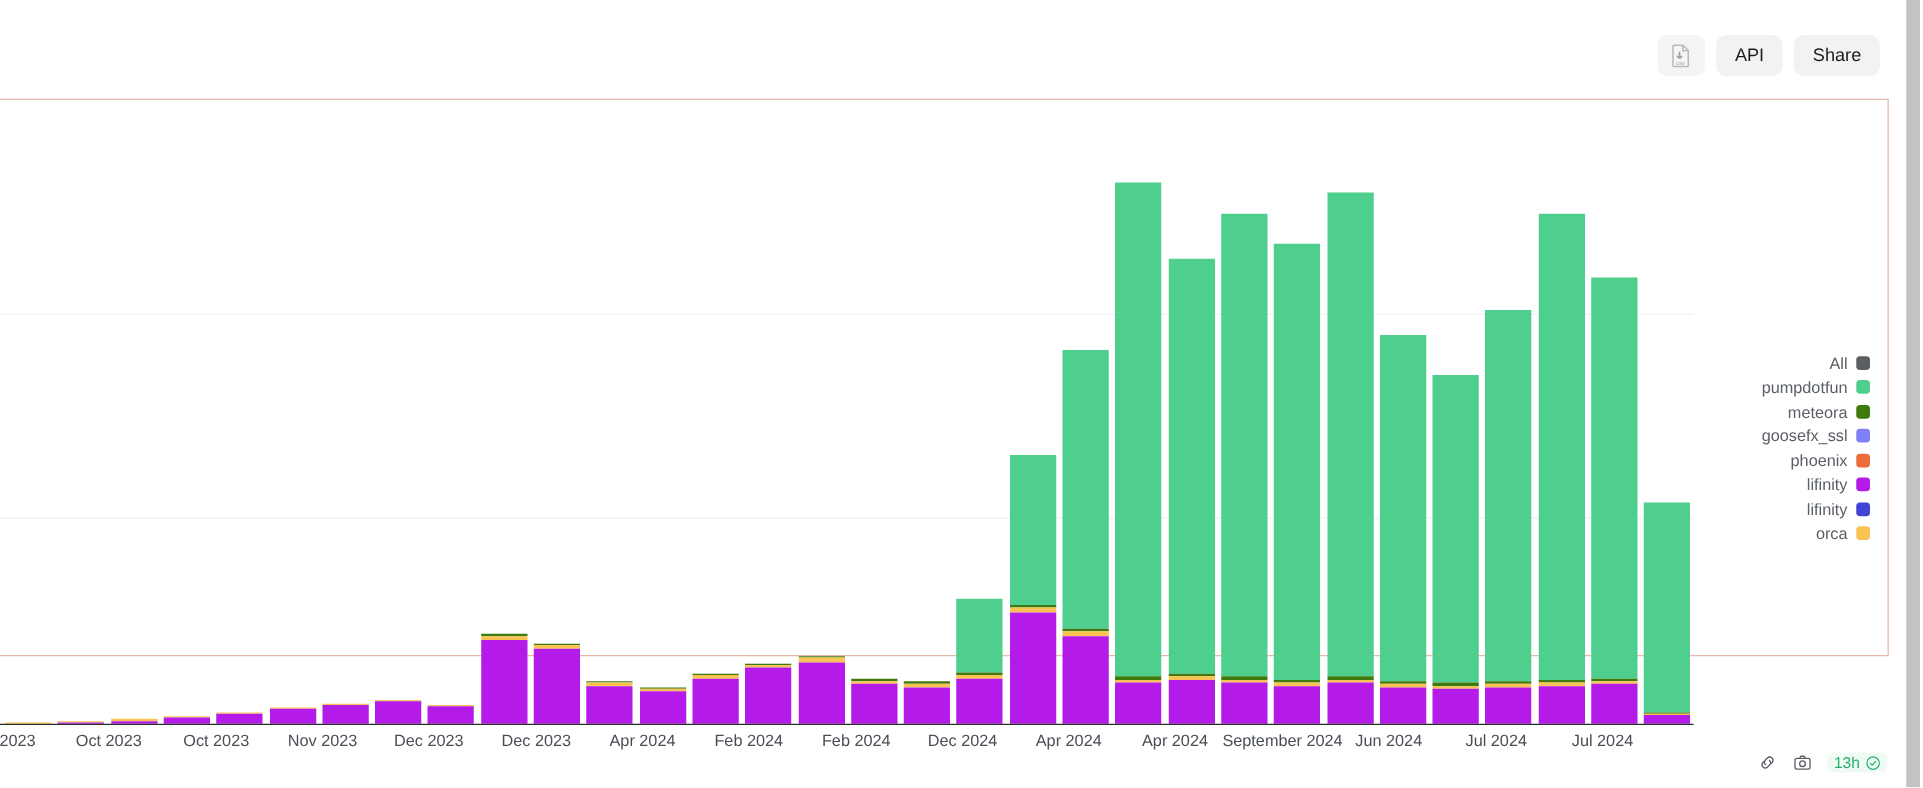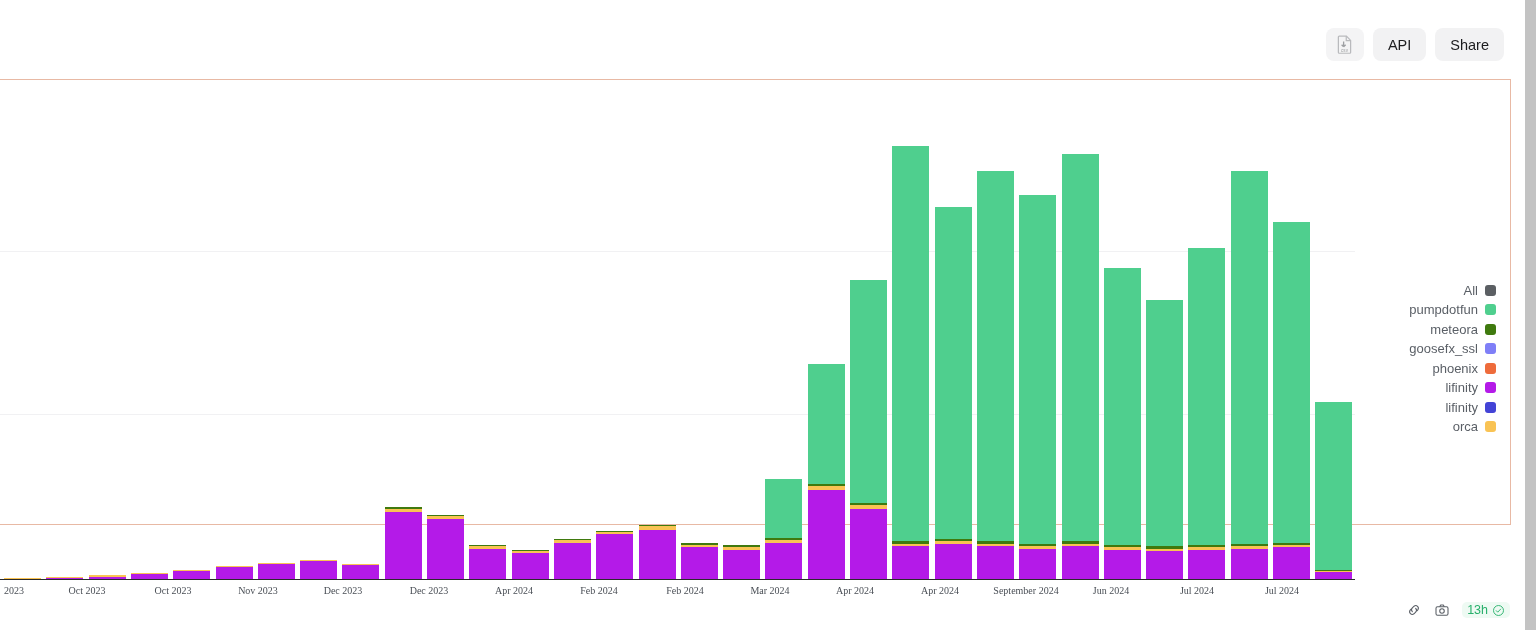--- a/index.html
+++ b/index.html
@@ -78,22 +78,22 @@
   .legend-swatch {
     width: 11px; height: 11px; border-radius: 3px; flex: 0 0 auto;
   }
 
   
   .xaxis {
     position: absolute; left: 0; top: 585px; width: 1360px; height: 22px;
   }
   .xtick {
     position: absolute; top: 0;
-    font-size: 10px; color: #4a4f56;
-    font-family: Liberation Serif, serif;
+    font-size: 13px; color: #4a4f56;
+    font-family: Liberation Sans, sans-serif;
     transform: translateX(-50%);
     white-space: nowrap;
   }
 
   
   .footer {
     position: absolute; right: 28px; top: 602px;
     display: flex; align-items: center; gap: 12px;
   }
   .f-icon { width: 16px; height: 16px; display:block; cursor:pointer; }
@@ -351,21 +351,21 @@
   <div class="xaxis" id="xaxis">
       <span class="xtick" style="left: 14px;">2023</span>
       <span class="xtick" style="left: 87px;">Oct 2023</span>
       <span class="xtick" style="left: 173px;">Oct 2023</span>
       <span class="xtick" style="left: 258px;">Nov 2023</span>
       <span class="xtick" style="left: 343px;">Dec 2023</span>
       <span class="xtick" style="left: 429px;">Dec 2023</span>
       <span class="xtick" style="left: 514px;">Apr 2024</span>
       <span class="xtick" style="left: 599px;">Feb 2024</span>
       <span class="xtick" style="left: 685px;">Feb 2024</span>
-      <span class="xtick" style="left: 770px;">Mar 2024</span>
+      <span class="xtick" style="left: 770px;">Dec 2024</span>
       <span class="xtick" style="left: 855px;">Apr 2024</span>
       <span class="xtick" style="left: 940px;">Apr 2024</span>
       <span class="xtick" style="left: 1026px;">September 2024</span>
       <span class="xtick" style="left: 1111px;">Jun 2024</span>
       <span class="xtick" style="left: 1197px;">Jul 2024</span>
       <span class="xtick" style="left: 1282px;">Jul 2024</span>
     </div>
 
   <div class="footer">
     <svg class="f-icon" viewBox="0 0 24 24">

